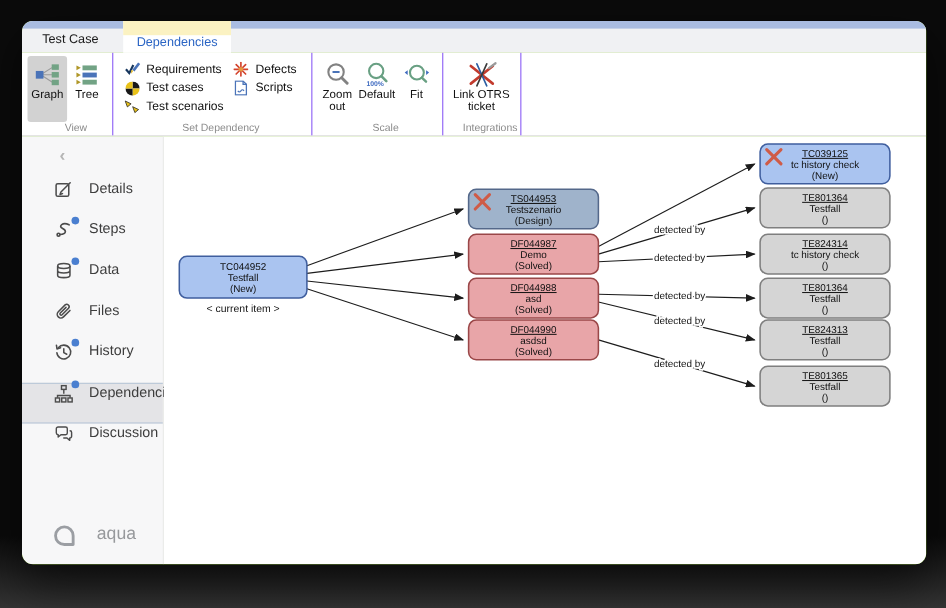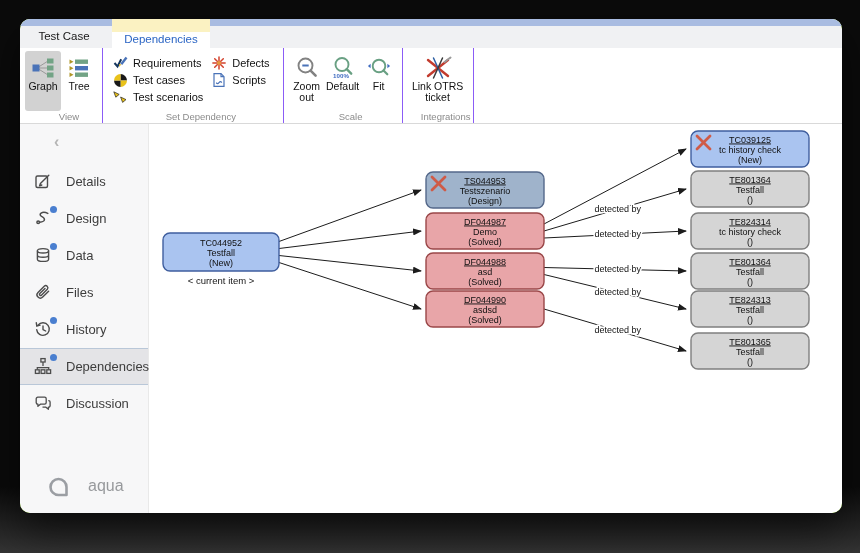--- a/index.html
+++ b/index.html
@@ -36,21 +36,21 @@
   .bigbtn.selected{background:#d2d2d2;}
   .bigbtn.wide{width:60px;}
   .smallcol{display:flex;flex-direction:column;gap:3px;padding-top:5px;margin-right:8px;}
   .smallitem{display:flex;align-items:center;gap:5px;font-size:11px;color:#111;height:14px;cursor:default;white-space:nowrap;}
   .smallitem .sic{width:16px;display:flex;justify-content:center;}
   
   .content{position:absolute;top:105px;left:0;right:0;bottom:0;display:flex;}
   .sidebar{width:128px;background:#f7f7f8;border-right:1px solid #e9e9e9;position:relative;flex:none;}
   .collapse{position:absolute;top:9px;left:34px;color:#b5b5b5;font-size:16px;font-weight:bold;cursor:default;}
   .side-list{position:absolute;top:39px;left:0;right:0;}
-  .side-item{height:37px;display:flex;align-items:center;padding-left:14px;gap:13px;
+  .side-item{height:37px;display:flex;align-items:flex-start;padding-left:29px;gap:13px;
     font-size:13px;color:#3d3d3d;box-sizing:border-box;cursor:default;}
   .side-item.selected{background:#e4e4e7;border-top:1px solid #b9c7d8;border-bottom:1px solid #b9c7d8;}
   .side-ic{position:relative;width:19px;height:19px;flex:none;}
   .dot{position:absolute;top:-3px;right:-4px;width:7px;height:7px;border-radius:50%;}
   .logo{position:absolute;top:350px;left:26px;display:flex;align-items:center;gap:16px;
     color:#97999c;font-size:16px;cursor:default;}
   .canvas{flex:1;background:#fff;position:relative;}
   #graph-svg{position:absolute;left:0;top:0;}
   svg text{font-family:"Liberation Sans","DejaVu Sans",sans-serif;}
 </style>
@@ -233,21 +233,21 @@
         </div>
 
         <div class="side-item">
           <span class="side-ic">
             <svg width="18" height="18" viewBox="0 0 18 18" fill="none" stroke="#4c4c4c" stroke-width="1.5" stroke-linecap="round">
               <path d="M13.8,4.4 C8,1.6 3.8,5.6 7.6,7.4 C11.4,9.2 12,12.6 5.6,13.2"></path>
               <circle cx="4.2" cy="13.3" r="1.3"></circle>
             </svg>
             <i class="dot" style="background: rgb(74, 127, 208);"></i>
           </span>
-          <span>Design</span>
+          <span>Steps</span>
         </div>
 
         <div class="side-item">
           <span class="side-ic">
             <svg width="18" height="18" viewBox="0 0 18 18" fill="none" stroke="#4c4c4c" stroke-width="1.4">
               <ellipse cx="9" cy="4.8" rx="5.6" ry="2.2"></ellipse>
               <path d="M3.4,4.8 V13.2 A5.6,2.2 0 0 0 14.6,13.2 V4.8 M3.4,9 A5.6,2.2 0 0 0 14.6,9"></path>
             </svg>
             <i class="dot" style="background: rgb(74, 127, 208);"></i>
           </span>

